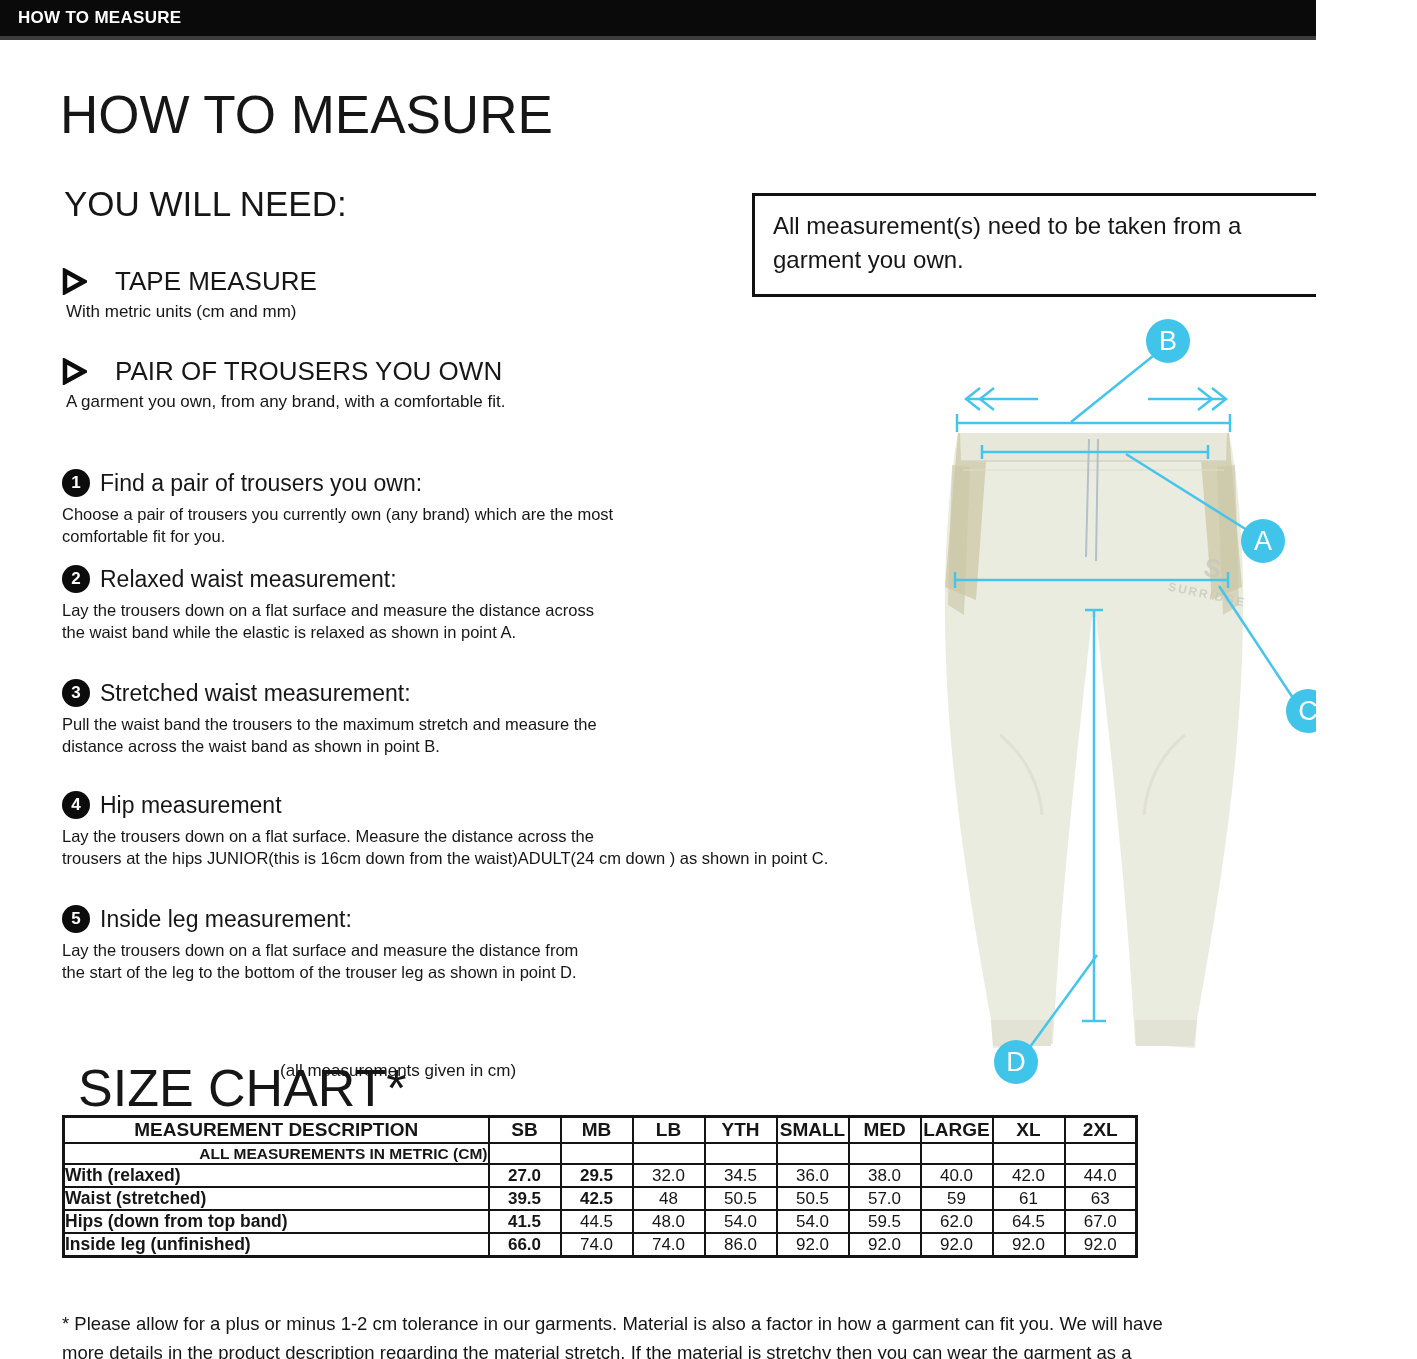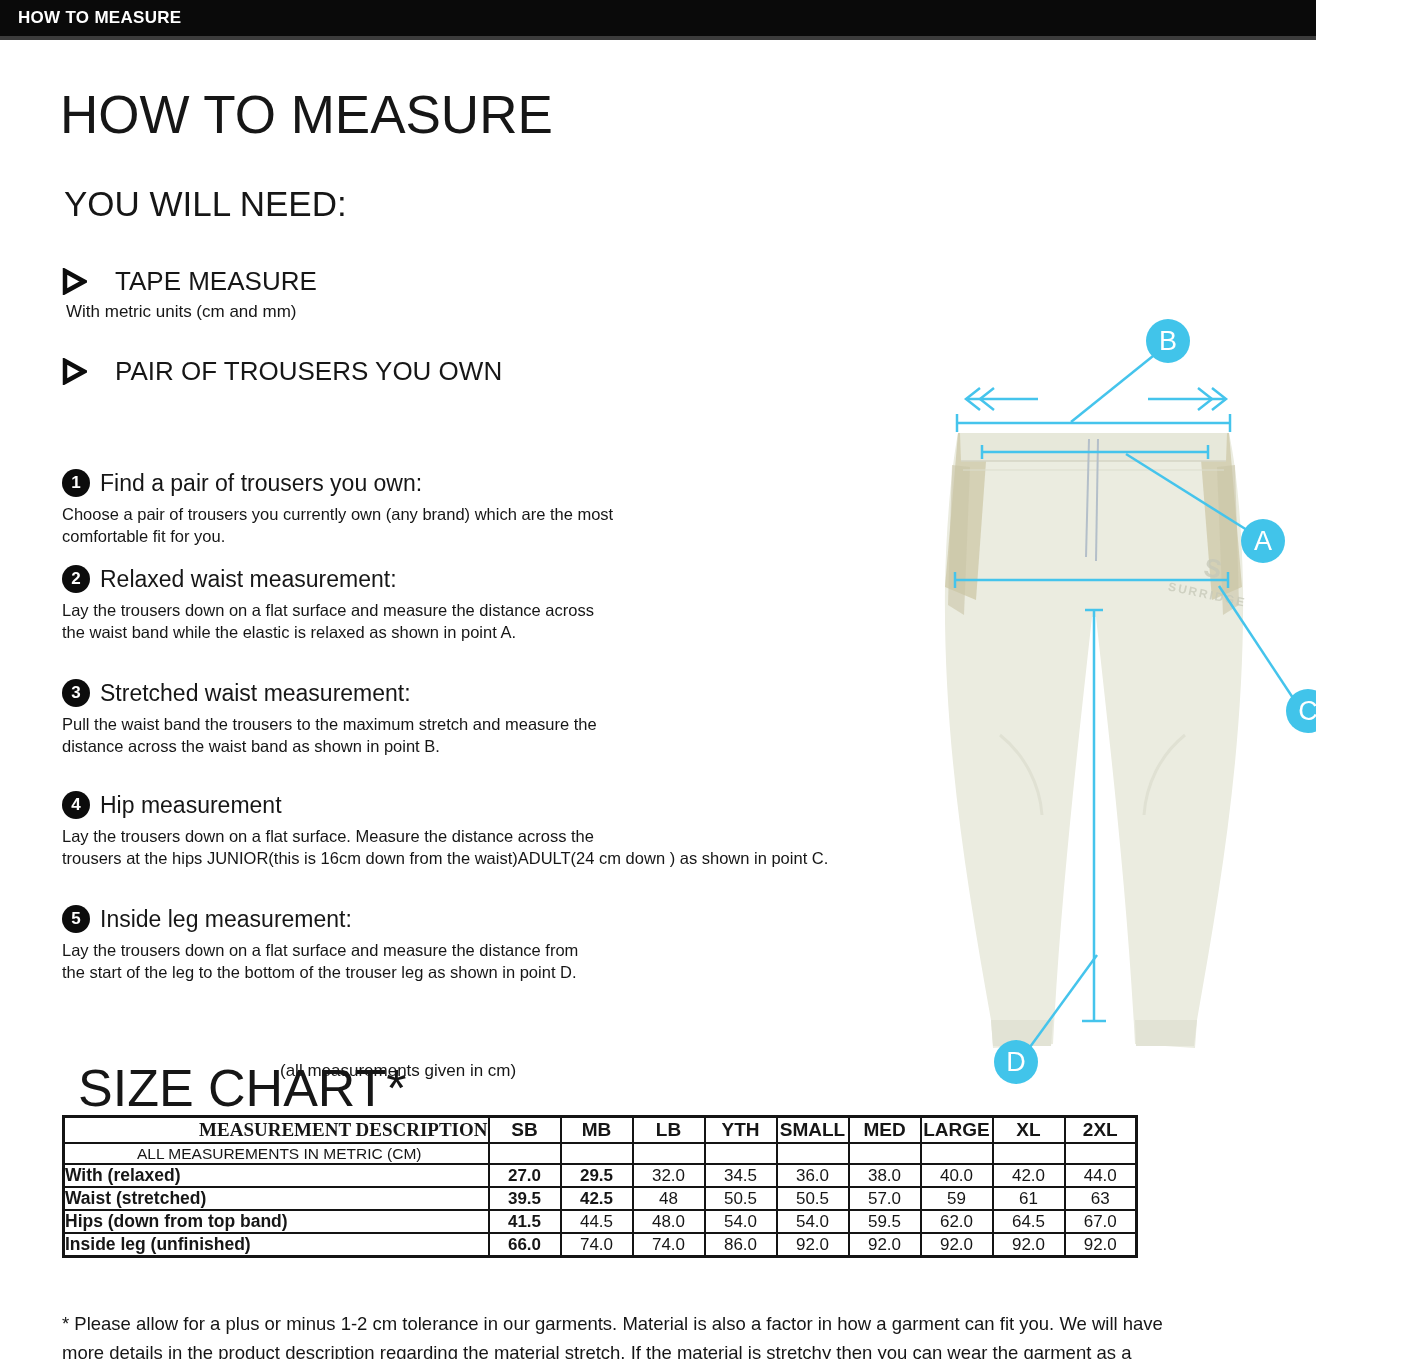--- a/index.html
+++ b/index.html
@@ -38,23 +38,23 @@
   .step-body{margin:7px 0 0 0;font-size:16.5px;line-height:21.5px;white-space:pre-line;}
 
   
   .size-heading{position:absolute;left:62px;top:1042px;margin:16px;font-size:52px;font-weight:400;}
   .size-sub{position:absolute;left:280px;top:1061px;font-size:17px;}
 
   table.size-table{position:absolute;left:62px;top:1115px;width:1073px;border-collapse:collapse;
                    table-layout:fixed;border:3px solid #141414;}
   table.size-table th,table.size-table td{border:2px solid #141414;padding:0;}
   col.cdesc{width:425px;} col.csize{width:72px;}
-  th.hdesc{font-size:19px;font-weight:700;text-align:right;padding:4px 0 4px 7px;height:24px;font-family:Liberation Serif, serif;}
+  th.hdesc{font-size:19px;font-weight:700;text-align:center;padding:4px 0 4px 7px;height:24px;}
   th.hsize{font-size:19px;font-weight:700;text-align:center;}
-  tr.metric td{height:19px;font-size:15.5px;font-weight:400;text-align:center;padding-left:6px;}
+  tr.metric td{height:19px;font-size:15.5px;font-weight:700;text-align:right;padding-left:6px;}
   td.rlabel{font-size:17.5px;font-weight:700;text-align:left;padding:2px 0 2px 6px;height:19px;}
   td.val{font-size:17px;text-align:center;}
   td.val.b{font-weight:700;}
 
   .footnote{position:absolute;left:62px;top:1290px;width:1120px;font-size:18.5px;
             line-height:29.5px;white-space:pre-line;}
 
   .diagram{position:absolute;left:930px;top:315px;width:470px;height:790px;}
 </style>
 </head>
@@ -86,22 +86,25 @@
     <div class="need-desc">With metric units (cm and mm)</div>
   </div>
 
   <div class="need-item ni2">
     <div class="need-row">
       <svg width="25" height="27" viewBox="0 0 25 27">
         <polygon points="3,3 22,13.5 3,24" fill="#fff" stroke="#0c0c0c" stroke-width="4.5" stroke-linejoin="miter"></polygon>
       </svg>
       <span class="need-label">PAIR OF TROUSERS YOU OWN</span>
     </div>
-  </div>
-
+    <div class="need-desc">A garment you own, from any brand, with a comfortable fit.</div>
+  </div>
+
+  <div class="note-box">All measurement(s) need to be taken from a
+garment you own.</div>
 
   <div class="step s1">
     <div class="step-head">
       <span class="badge">1</span>
       <h3 class="step-title">Find a pair of trousers you own:</h3>
     </div>
     <p class="step-body">Choose a pair of trousers you currently own (any brand) which are the most
 comfortable fit for you.</p>
   </div>
 

